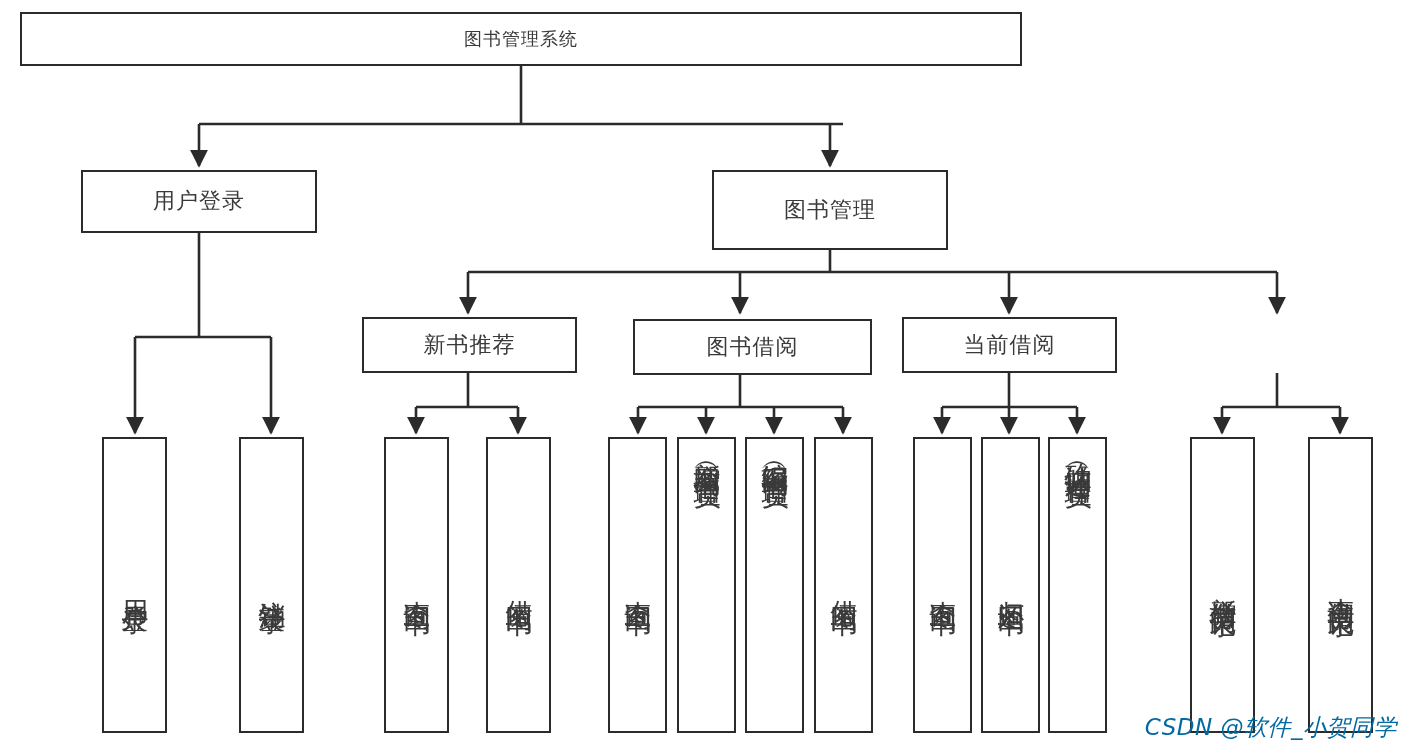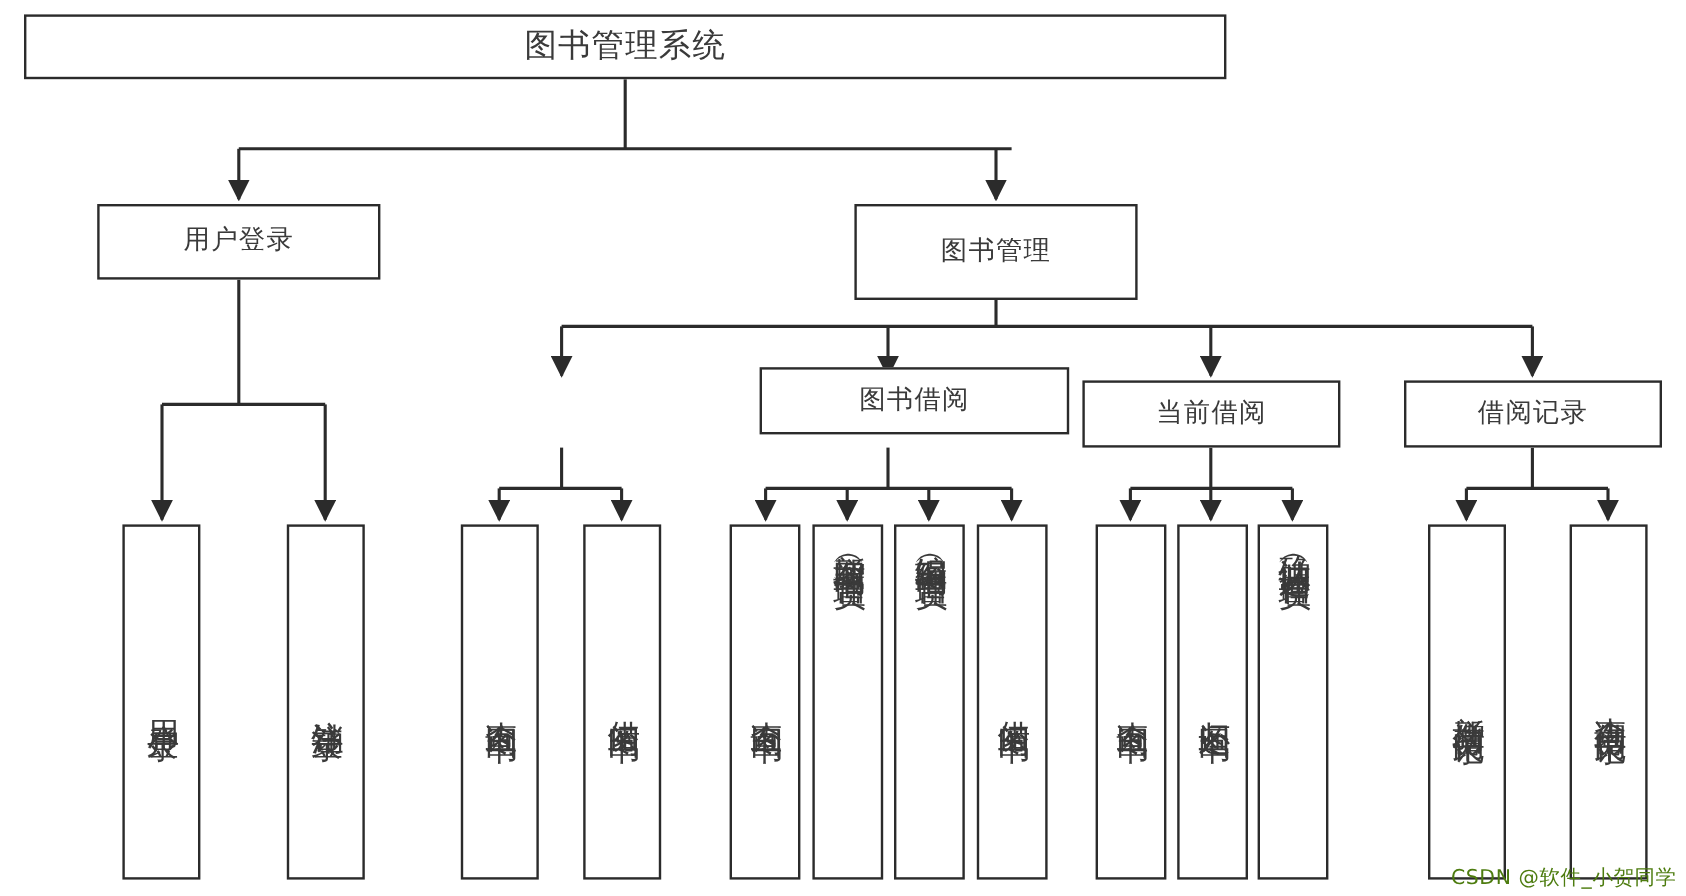--- a/index.html
+++ b/index.html
@@ -39,21 +39,21 @@
     color: #3a3a3a;
   }
   
   .node-h .node-label {
     font-size: 22px;
     line-height: 1.1;
     letter-spacing: 1px;
     white-space: nowrap;
   }
   #node-root .node-label {
-    font-size: 27px;
+    font-size: 18px;
   }
   
   .node-v {
     align-items: flex-start;
     justify-content: center;
     padding-top: 0;
   }
   .node-v .node-label {
     writing-mode: vertical-rl;
     text-orientation: upright;
@@ -65,25 +65,26 @@
   }
   
   .node-v.align-center { align-items: center; }
   .node-v.align-top    { align-items: flex-start; }
   .node-v.align-top .node-label { margin-top: 2px; }
 
   #watermark {
     position: absolute;
     right: 8px;
     bottom: 4px;
-    font-size: 17px;
-    color: #4d7c0f;
+    font-size: 23px;
+    color: #0369a1;
     letter-spacing: 0.5px;
     white-space: nowrap;
     user-select: none;
+    font-style: italic;
   }
 </style>
 </head>
 <body>
 
 <div id="diagram-root">
 
   <svg id="connector-layer" viewBox="0 0 1405 747" width="1405" height="747" xmlns="http://www.w3.org/2000/svg">
     <defs>
       <marker id="arrowhead" viewBox="0 0 10 10" refX="9" refY="5" markerWidth="7" markerHeight="7" orient="auto-start-reverse">
@@ -142,32 +143,32 @@
   </div>
 
   <div class="node-box node-h" style="left:81px; top:170px; width:236px; height:63px;">
     <span class="node-label">用户登录</span>
   </div>
 
   <div class="node-box node-h" style="left:712px; top:170px; width:236px; height:80px;">
     <span class="node-label">图书管理</span>
   </div>
 
-
-  <div class="node-box node-h" style="left:633px; top:306px; width:258px; height:56px;">
+  <div class="node-box node-h" style="left:362px; top:317px; width:215px; height:56px;">
+    <span class="node-label">新书推荐</span>
+  </div>
+
+  <div class="node-box node-h" style="left:633px; top:319px; width:239px; height:56px;">
     <span class="node-label">图书借阅</span>
   </div>
 
   <div class="node-box node-h" style="left:902px; top:317px; width:215px; height:56px;align-items:center;">
     <span class="node-label">当前借阅</span>
   </div>
 
-  <div class="node-box node-h" style="left:1170px; top:317px; width:215px; height:56px;">
-    <span class="node-label">借阅记录</span>
-  </div>
 
   <div class="node-box node-v align-center" style="left:102px; top:437px; width:65px; height:296px;">
     <span class="node-label">用户登录</span>
   </div>
 
   <div class="node-box node-v align-center" style="left:239px; top:437px; width:65px; height:296px;">
     <span class="node-label">注销登录</span>
   </div>
 
   <div class="node-box node-v align-center" style="left:384px; top:437px; width:65px; height:296px;">

